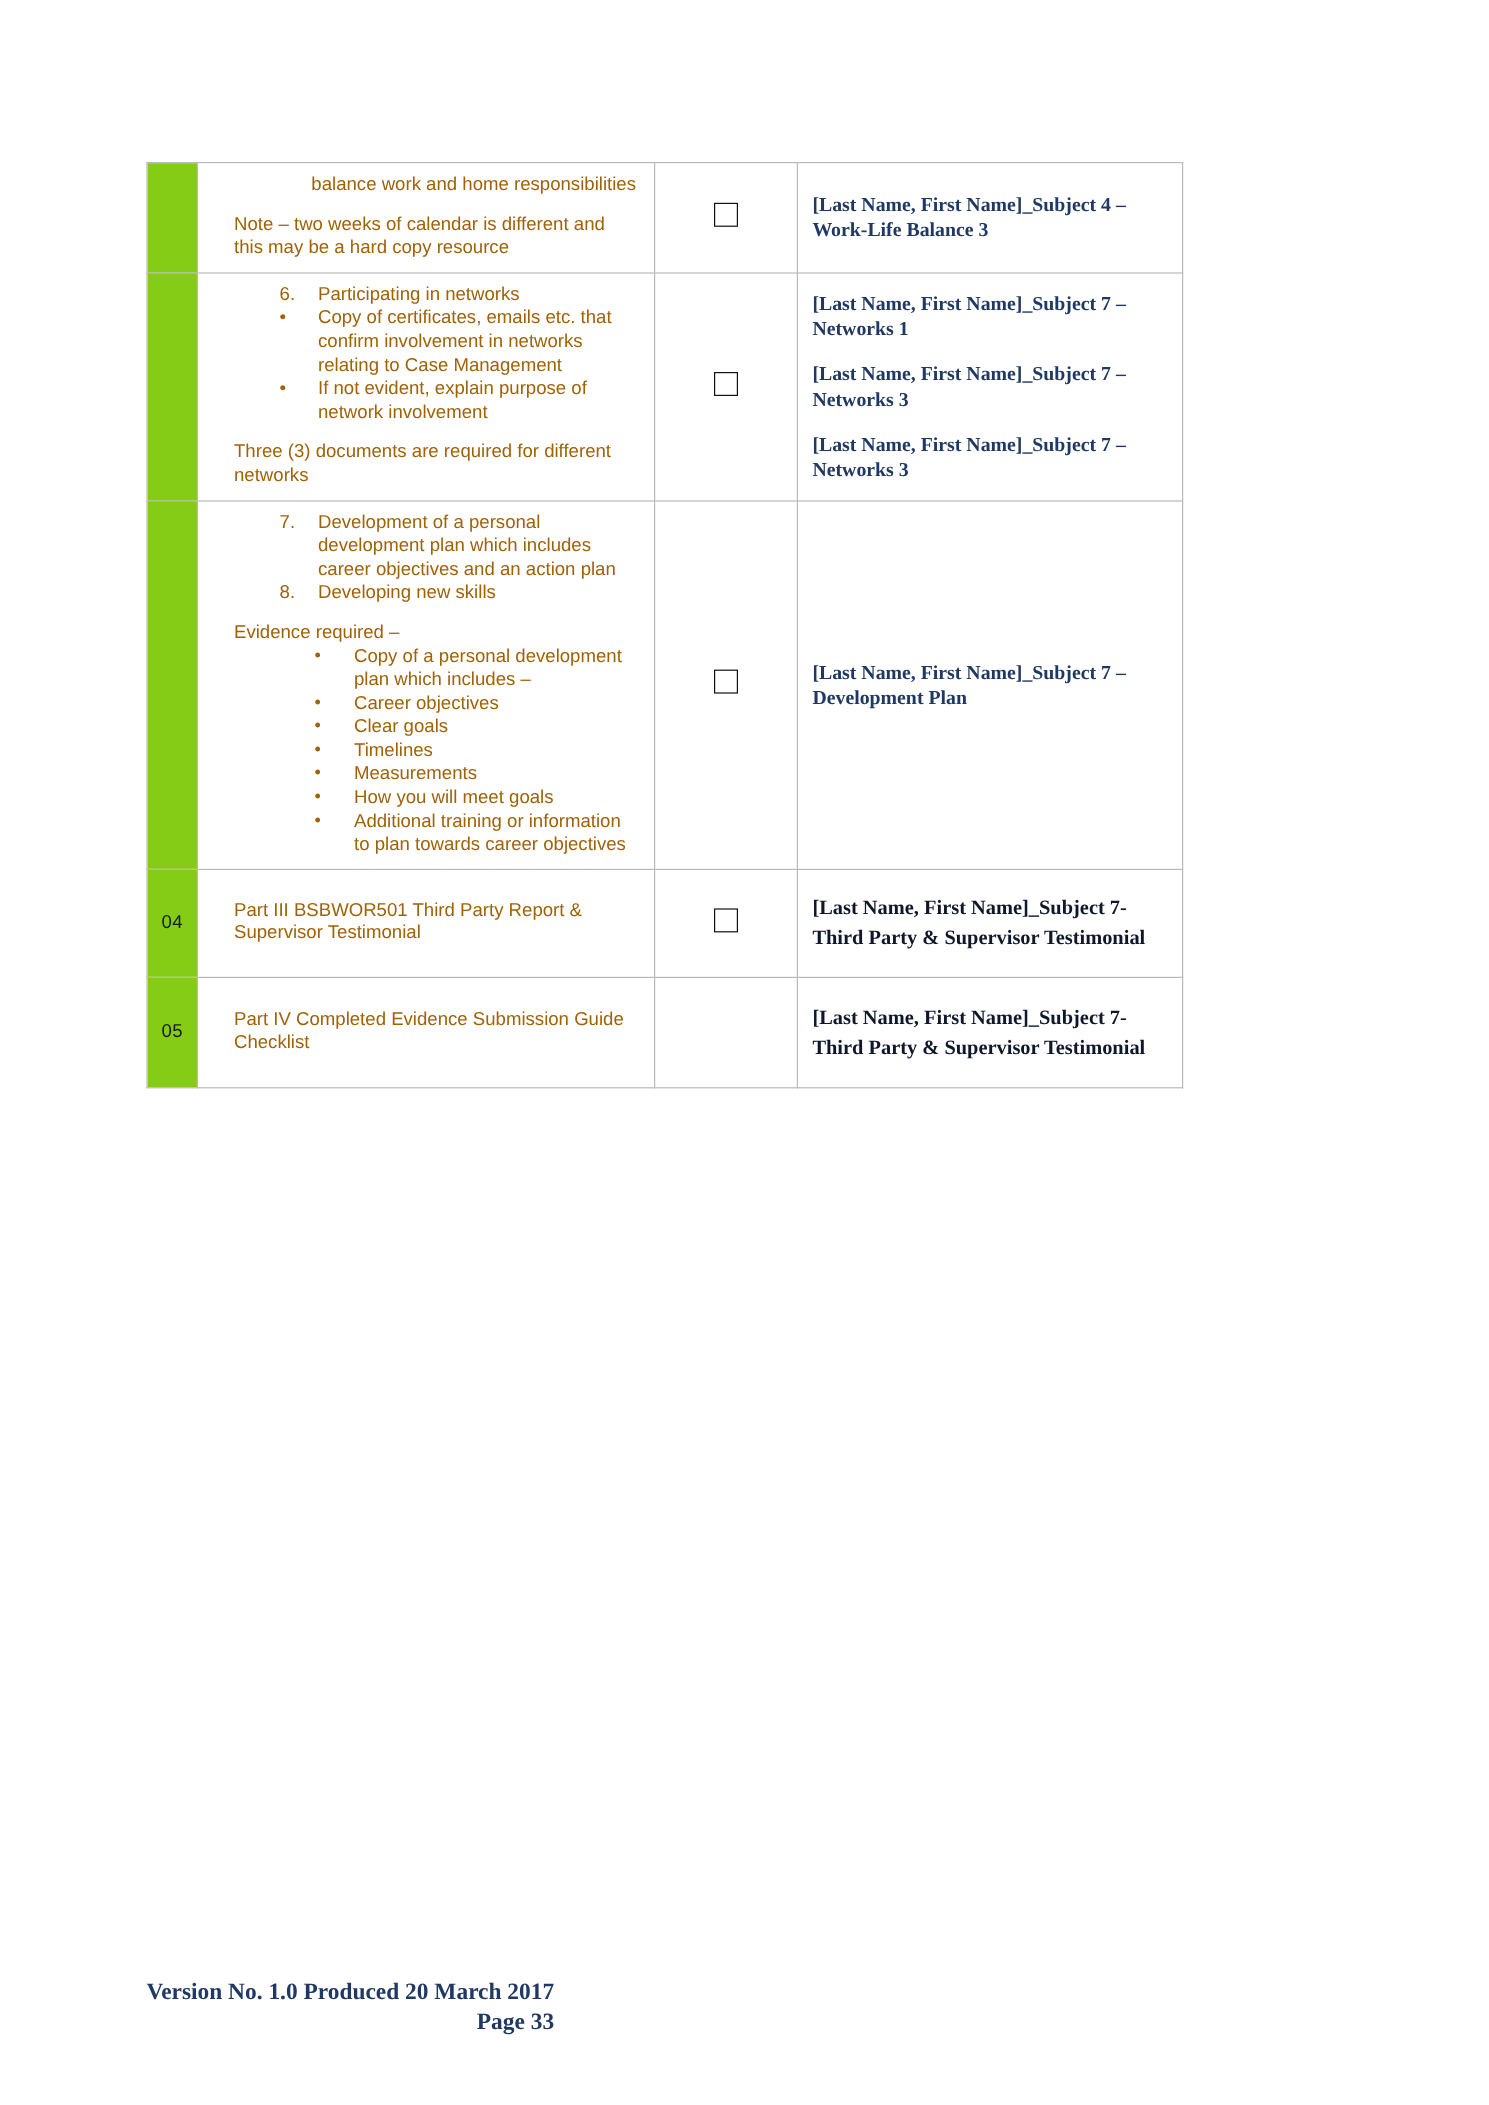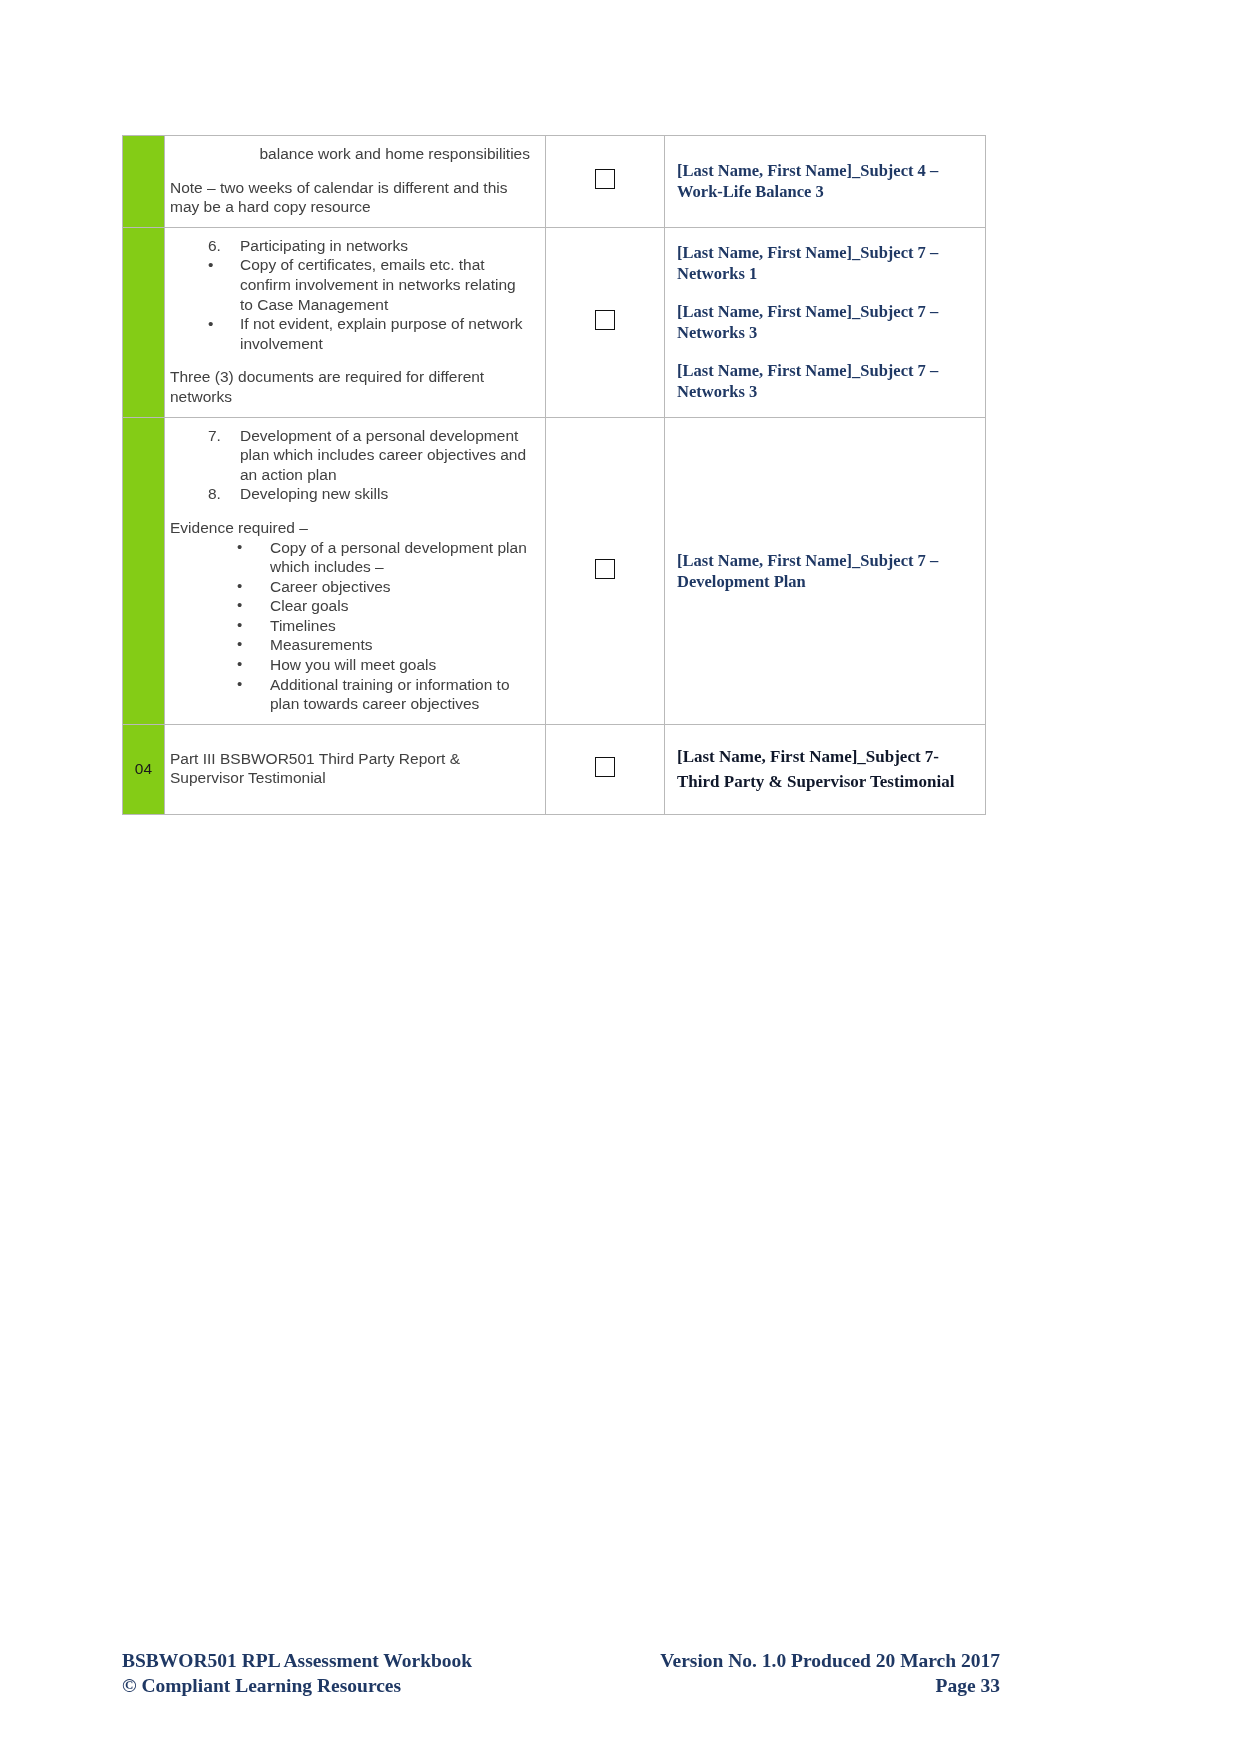--- a/index.html
+++ b/index.html
@@ -43,24 +43,24 @@
   col.c-file  { width: 321px; }
 
   td.num-cell {
     background: #84cc16;
     text-align: center;
     font-size: 15.5px;
     color: #1a1a1a;
     letter-spacing: .2px;
   }
   td.desc-cell {
-    padding: 8px 13px 10px 5px;
+    padding: 8px 13px 10px 30px;
     font-size: 15.5px;
     line-height: 19.6px;
-    color: #404040;
+    color: #a16207;
   }
   td.chk-cell {
     text-align: center;
     vertical-align: middle;
   }
   td.file-cell {
     padding: 10px 10px 10px 12px;
     vertical-align: middle;
   }
 
@@ -276,28 +276,36 @@
           <p class="p">Part III BSBWOR501 Third Party Report &amp; Supervisor Testimonial</p>
         </td>
         <td class="chk-cell">
           <span class="checkbox"></span>
         </td>
         <td class="file-cell">
           <div class="fname black">[Last Name, First Name]_Subject 7- Third Party &amp; Supervisor Testimonial</div>
         </td>
       </tr>
 
+      <tr style="height:92px;">
+        <td class="num-cell">
+          <span>05</span>
+        </td>
+        <td class="desc-cell">
+          <p class="p">Part IV Completed Evidence Submission Guide Checklist</p>
+        </td>
+        <td class="chk-cell"></td>
+        <td class="file-cell">
+          <div class="fname black">[Last Name, First Name]_Subject 7- Third Party &amp; Supervisor Testimonial</div>
+        </td>
+      </tr>
 
     </tbody>
   </table>
 
   <div class="footer">
-    <div class="left">
-      <div>BSBWOR501 RPL Assessment Workbook</div>
-      <div>© Compliant Learning Resources</div>
-    </div>
     <div class="right">
       <div>Version No. 1.0 Produced 20 March 2017</div>
       <div>Page 33</div>
     </div>
   </div>
 
 </div>
 
 </body></html>

